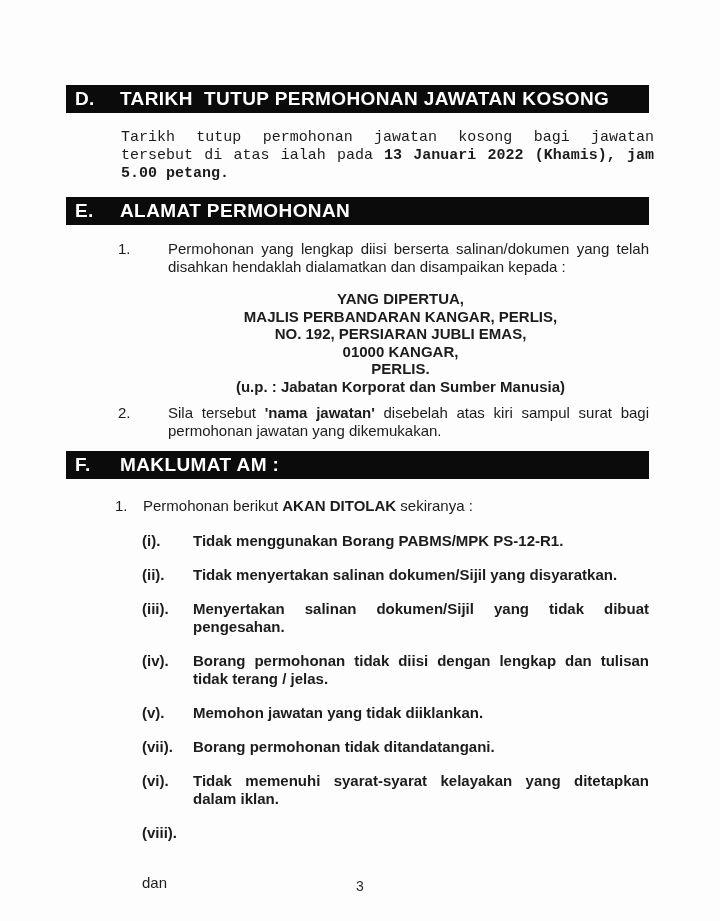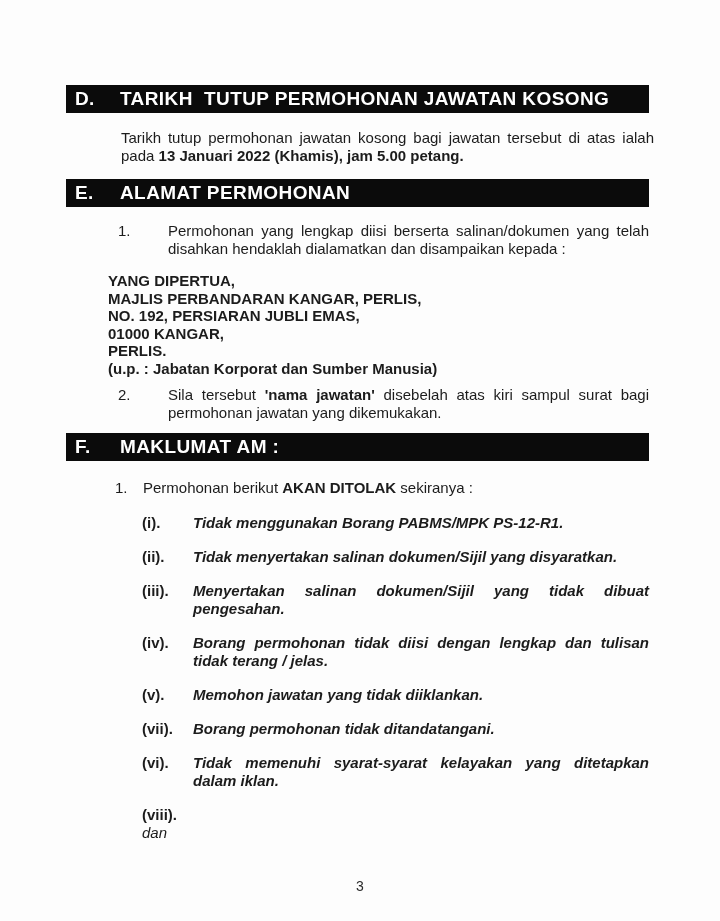--- a/index.html
+++ b/index.html
@@ -39,38 +39,40 @@
   }
   .bar-title {
     white-space: pre;
   }
   
   .para-d {
     margin: 16px 66px 0 121px;
     font-size: 15px;
     line-height: 18px;
     text-align: justify;
+    font-family: Liberation Mono, monospace;
   }
   .bold { font-weight: bold; }
   
   .row-e {
     display: flex;
     margin: 15px 71px 0 118px;
     font-size: 15px;
     line-height: 18px;
   }
   .row-e .num { width: 50px; flex: none; }
   .row-e .txt { flex: 1; text-align: justify; }
   .row-e-2 { margin-top: 9px; }
   
   .address {
-    margin: 14px 0 0 108px;
+    margin: 14px 0 0 81px;
     font-size: 15px;
     line-height: 17.5px;
     font-weight: bold;
+    text-align: center;
   }
   .bar-e { margin-top: 14px; }
   .bar-f { margin-top: 11px; }
   
   .intro-f {
     display: flex;
     margin: 18px 71px 0 115px;
     font-size: 15px;
     line-height: 18px;
   }
@@ -79,27 +81,26 @@
   
   .roman-row {
     display: flex;
     margin: 16px 71px 0 142px;
     font-size: 15px;
     line-height: 18px;
     font-weight: bold;
   }
   .roman-row-first { margin-top: 17px; }
   .roman-row .rlabel { width: 51px; flex: none; }
-  .roman-row .rtext { flex: 1; text-align: justify; font-style: italic; }
+  .roman-row .rtext { flex: 1; text-align: justify; }
   
   .closing {
-    margin: 0 0 0 142px;
+    margin: 32px 0 0 142px;
     font-size: 15px;
     line-height: 18px;
-    font-style: italic;
   }
   
   .page-number {
     position: absolute;
     bottom: 27px;
     left: 0;
     right: 0;
     text-align: center;
     font-size: 14px;
     color: #2a2a2a;

